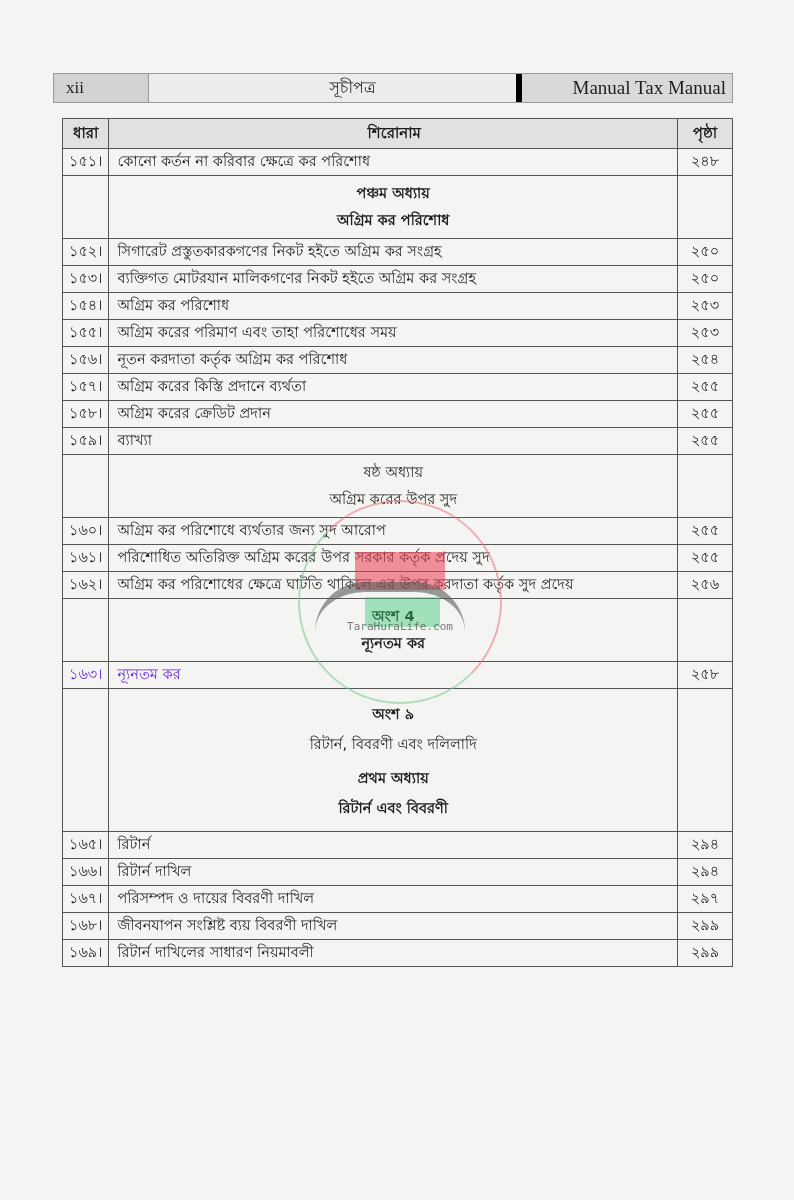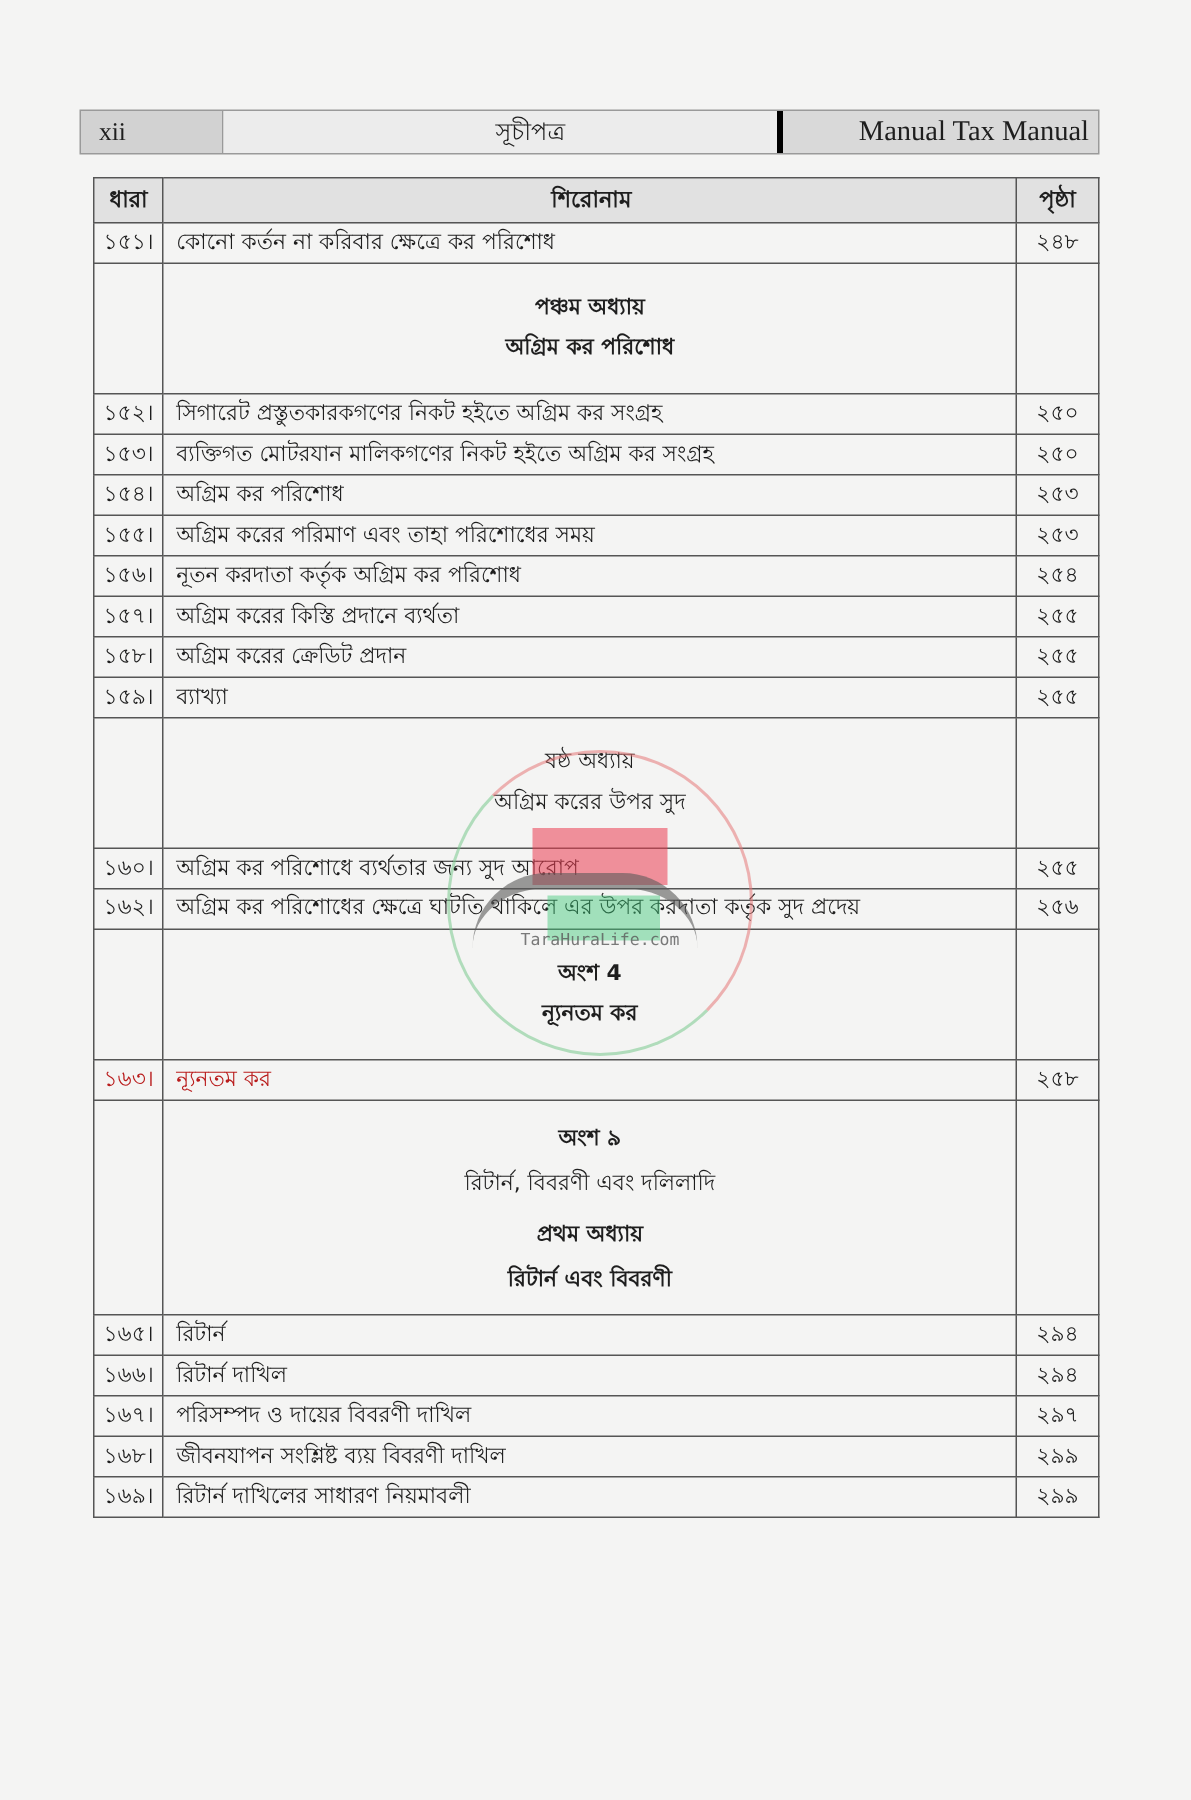--- a/index.html
+++ b/index.html
@@ -15,42 +15,42 @@
     position: absolute; left: 53px; top: 73px; width: 680px; height: 30px;
     display: flex; border: 1px solid #9a9a9a; box-sizing: border-box;
   }
   .ph-num {
     width: 95px; background: #d2d2d2; display: flex; align-items: center; padding-left: 12px;
     font-family: "Liberation Serif", serif; font-size: 17px; box-sizing: border-box;
     border-right: 1px solid #9a9a9a;
   }
   .ph-title {
     flex: 1; background: #ececec; display: flex; align-items: center; justify-content: center;
-    font-size: 16px; border-right: 4px solid #000000; padding-left: 40px;
+    font-size: 16px; border-right: 6px solid #000000; padding-left: 40px;
   }
   .ph-book {
     width: 210px; background: #d9d9d9; display: flex; align-items: center; justify-content: flex-end;
     padding-right: 6px; font-family: "Liberation Serif", serif; font-size: 19px; box-sizing: border-box;
   }
   table.toc {
     position: absolute; left: 62px; top: 118px; width: 671px;
     border-collapse: collapse; font-size: 14.5px;
   }
   table.toc td, table.toc th {
     border: 1px solid #555; padding: 0 6px; height: 27px; box-sizing: border-box;
   }
   table.toc th { background: #e1e1e1; font-weight: bold; font-size: 15px; height: 30px; }
   .c-num { width: 37px; text-align: center; }
   .c-page { width: 55px; text-align: center; }
   .c-title { text-align: left; padding-left: 8px !important; }
   th.c-title { text-align: center; }
   .tall td { height: 52px; line-height: 24px; vertical-align: top; padding-top: 2px; }
-  .heading-cell { text-align: center; font-weight: bold; line-height: 27px; padding: 16px 0 !important; }
+  .heading-cell { text-align: center; font-weight: bold; line-height: 27px; padding: 4px 0 !important; }
   .heading-cell div { height: 27px; }
-  .blue { color: #b91c1c; }
+  .blue { color: #6d28d9; }
   .watermark {
     position: absolute; left: 298px; top: 500px; width: 200px; height: 200px;
     border-radius: 50%; pointer-events: none;
     border: 2px solid rgba(230,120,120,0.55);
     border-left-color: rgba(120,200,140,0.55);
     border-bottom-color: rgba(120,200,140,0.55);
   }
   .wm-red { position:absolute; left:55px; top:50px; width:90px; height:38px; background: rgba(235,60,80,0.55); }
   .wm-green { position:absolute; left:65px; top:95px; width:75px; height:30px; background: rgba(60,200,120,0.45); }
   .wm-arc { position:absolute; left:15px; top:80px; width:150px; height:40px; border-top: 10px solid rgba(90,90,90,0.6); border-radius: 80px 80px 0 0; }
@@ -133,20 +133,25 @@
           <div>ষষ্ঠ অধ্যায়</div>
           <div>অগ্রিম করের উপর সুদ</div>
         </td>
         <td class="c-page"></td>
       </tr>
     <tr>
         <td class="c-num">১৬০।</td>
         <td class="c-title">অগ্রিম কর পরিশোধে ব্যর্থতার জন্য সুদ আরোপ</td>
         <td class="c-page">২৫৫</td>
       </tr>
+    <tr>
+        <td class="c-num">১৬১।</td>
+        <td class="c-title">পরিশোধিত অতিরিক্ত অগ্রিম করের উপর সরকার কর্তৃক প্রদেয় সুদ</td>
+        <td class="c-page">২৫৫</td>
+      </tr>
     <tr class="tall">
         <td class="c-num">১৬২।</td>
         <td class="c-title">অগ্রিম কর পরিশোধের ক্ষেত্রে ঘাটতি থাকিলে এর উপর করদাতা কর্তৃক সুদ প্রদেয়</td>
         <td class="c-page">২৫৬</td>
       </tr>
     <tr>
         <td class="c-num"></td>
         <td class="heading-cell">
           <div>অংশ 4</div>
           <div>ন্যূনতম কর</div>

